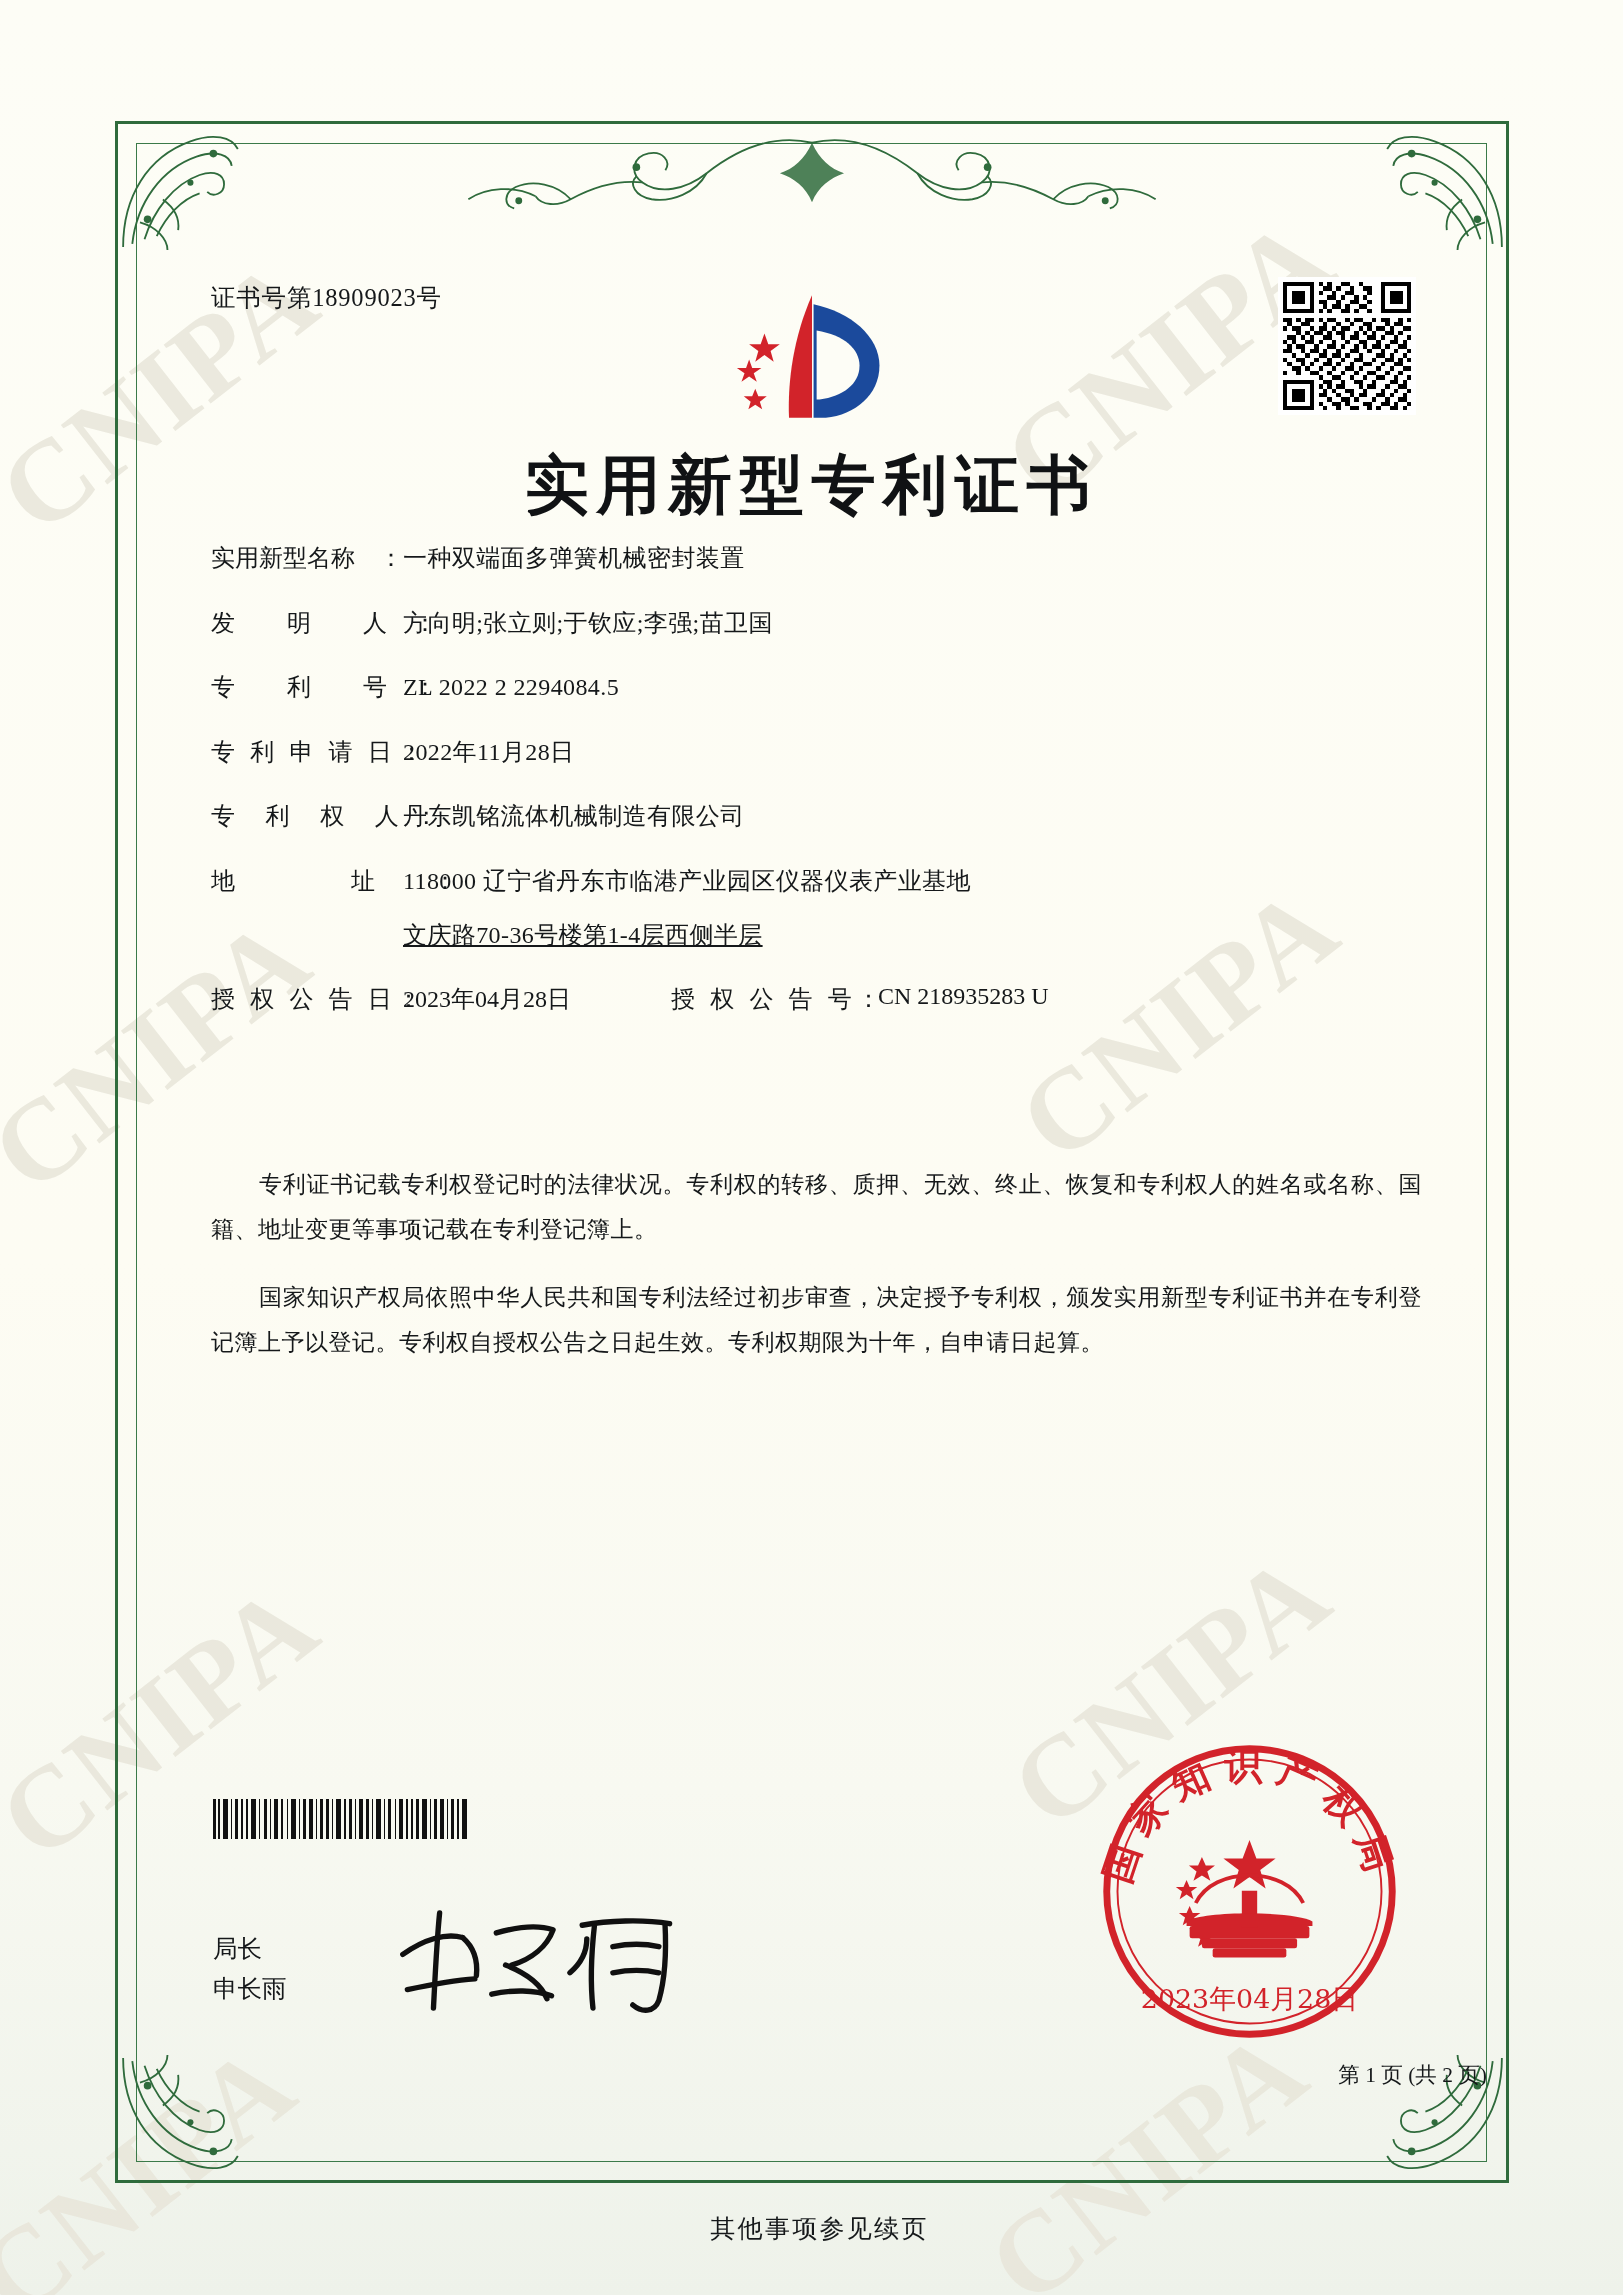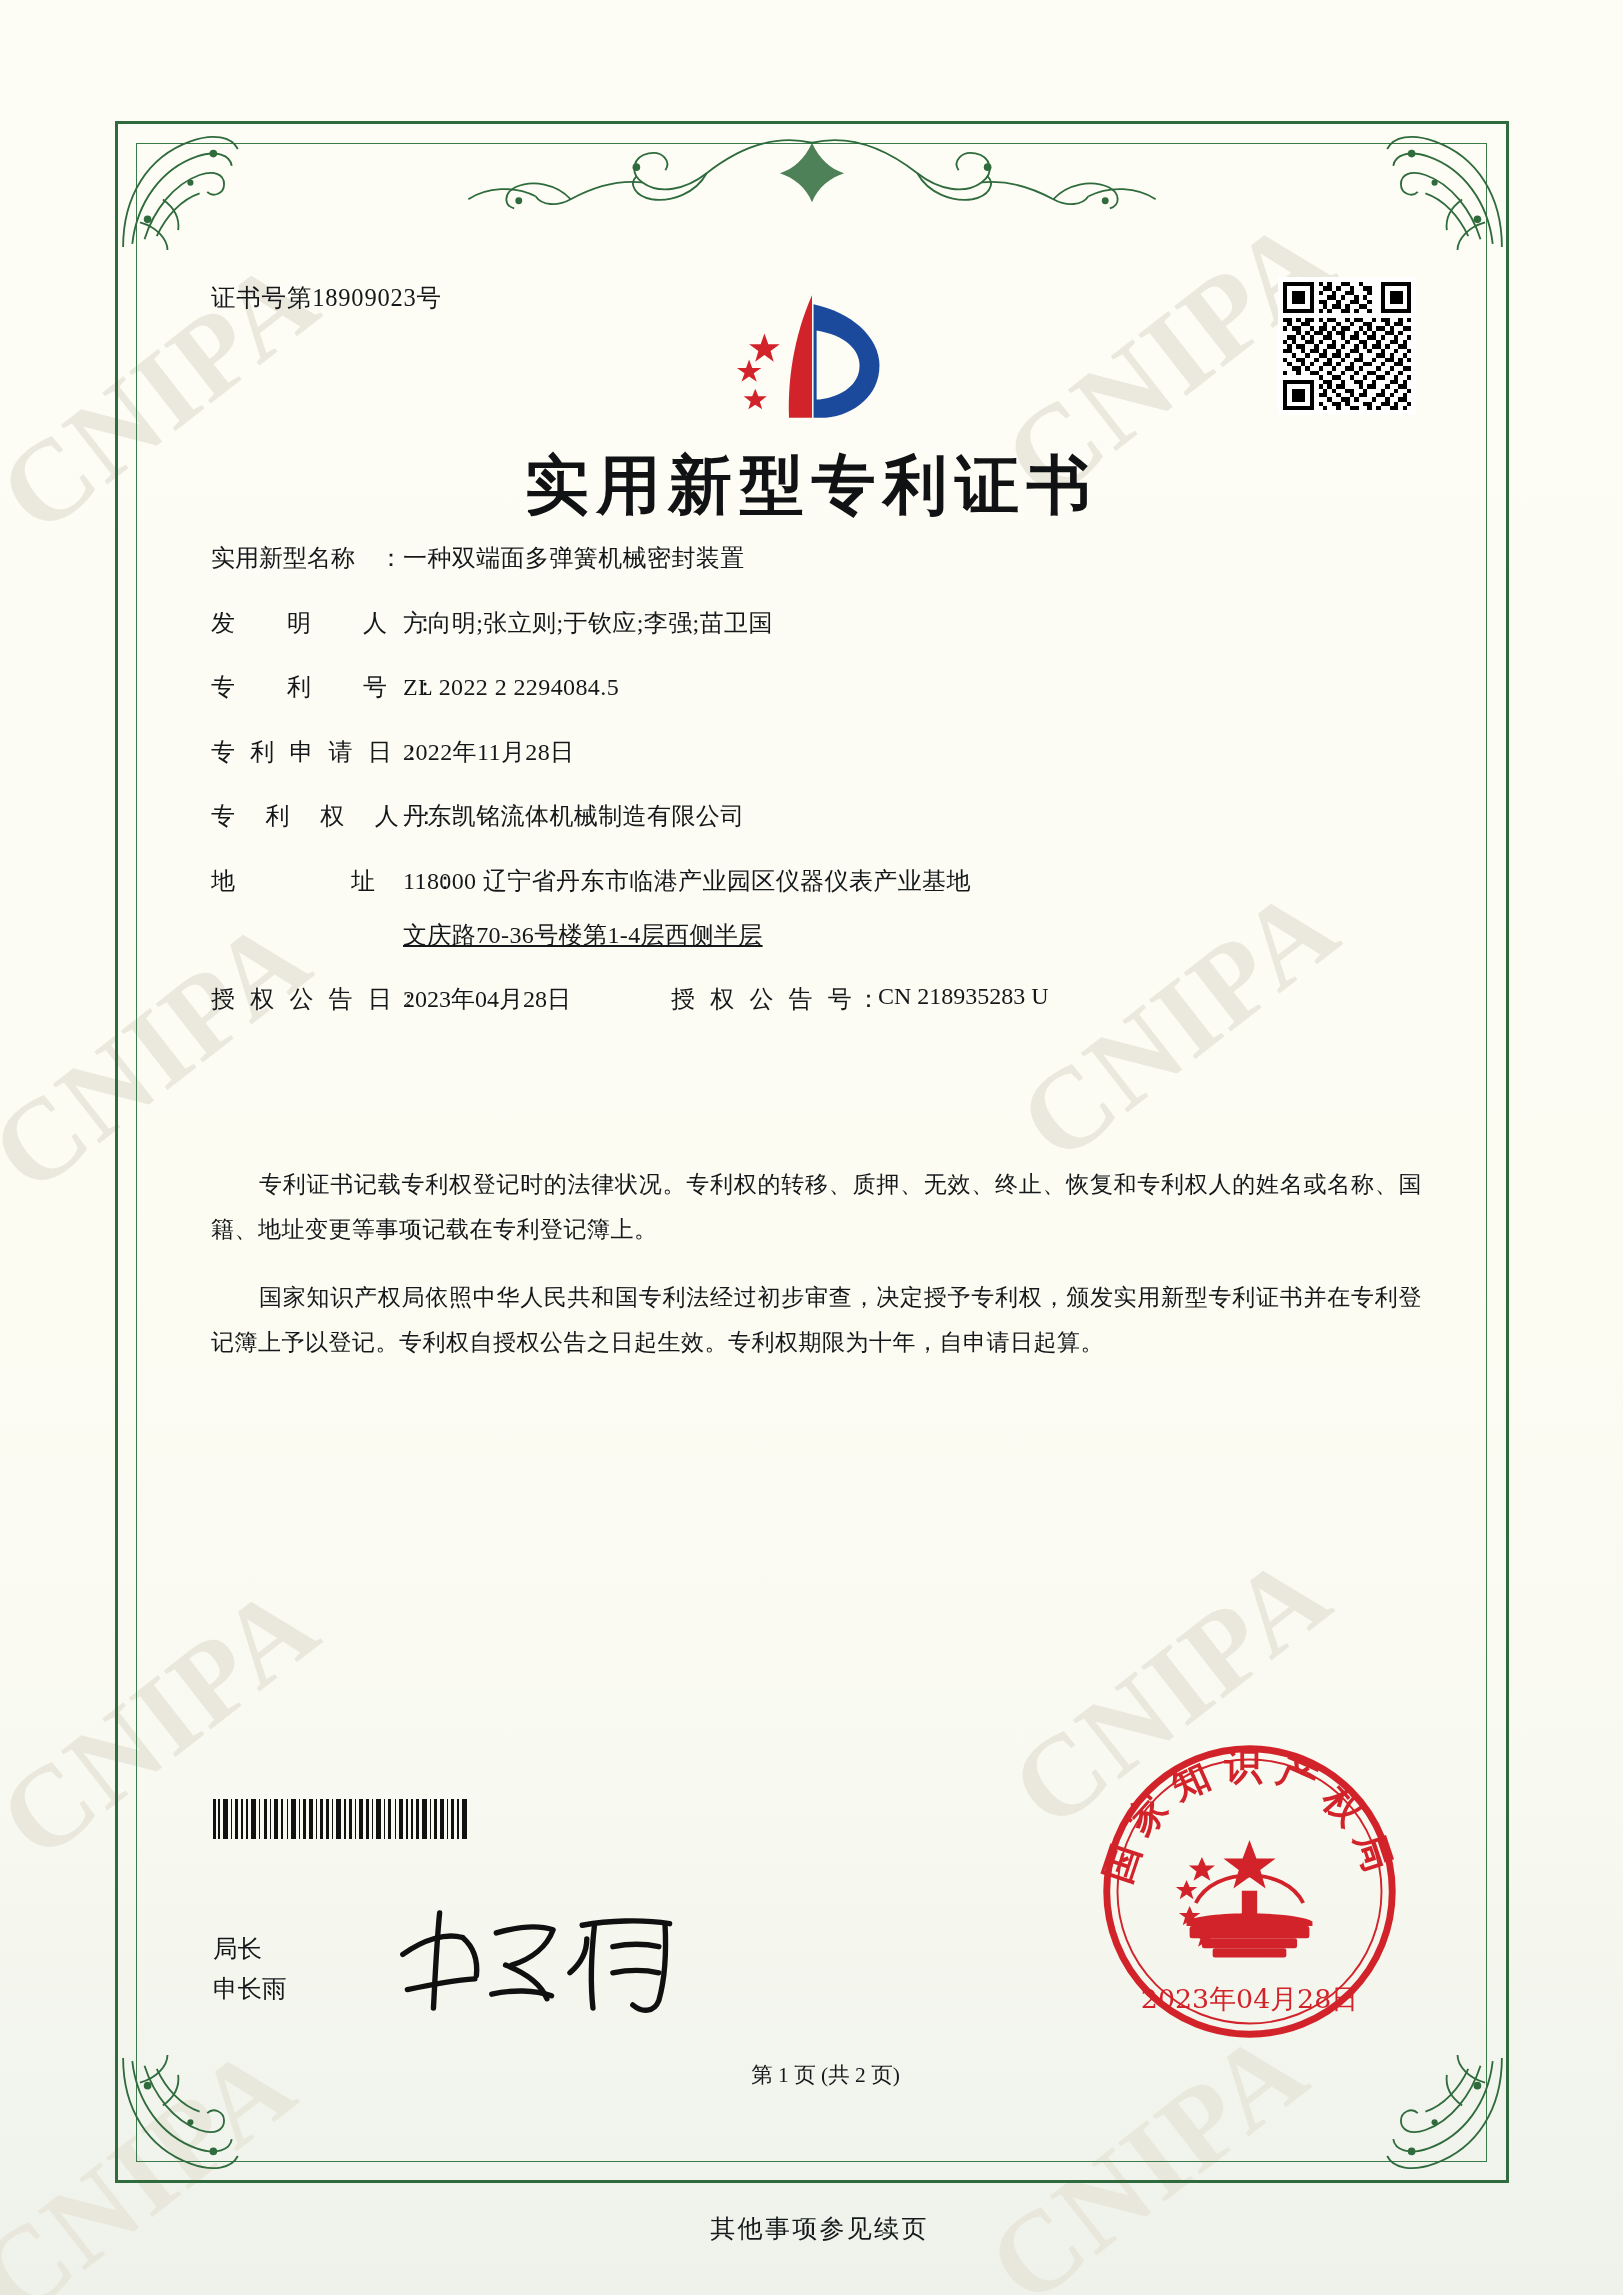--- a/index.html
+++ b/index.html
@@ -228,21 +228,21 @@
     top: 1595px;
     width: 307px;
     height: 307px;
   }
   .seal svg { width: 100%; height: 100%; display: block; }
 
   .page-num {
     position: absolute;
     left: 0; right: 0;
     top: 1917px;
-    text-align: center;
+    text-align: right;
     font-size: 21.5px;
     color: #15181a;
     padding-left: 28px;
   }
 
   .footer-note {
     position: absolute;
     left: 16px; right: 0;
     top: 2212px;
     text-align: center;

